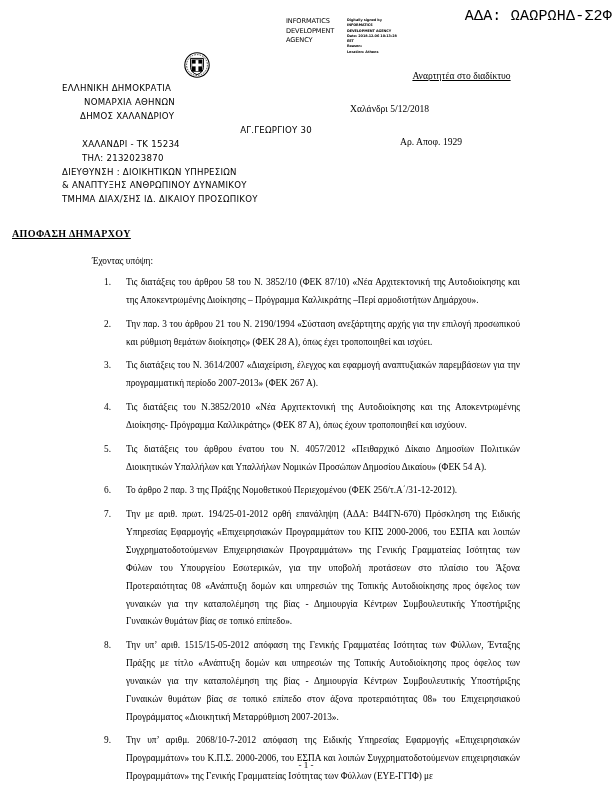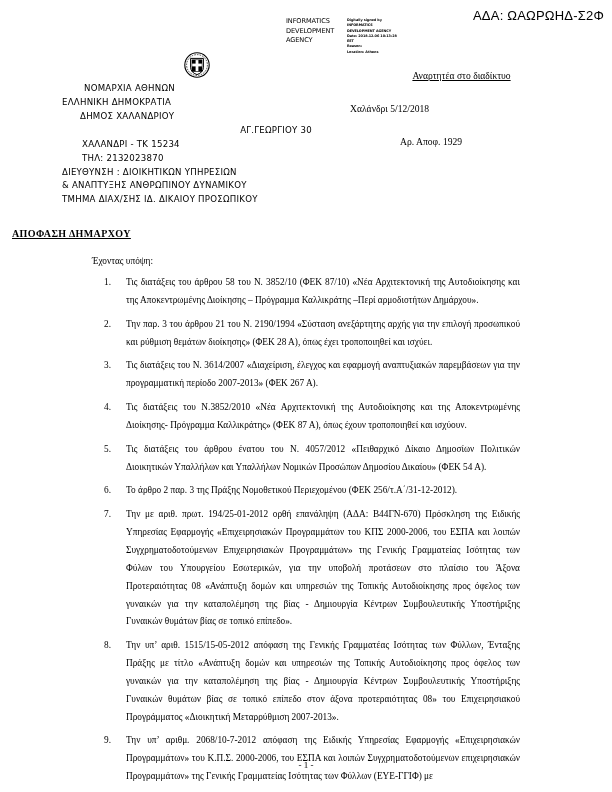--- a/index.html
+++ b/index.html
@@ -20,23 +20,23 @@
     position: relative;
     width: 612px;
     height: 792px;
     box-sizing: border-box;
   }
 
   
   .ada-code {
     position: absolute;
     top: 8px;
-    right: 8px;
-    font-family: Liberation Sans, sans-serif;
-    font-size: 13px;
+    right: 0;
+    font-family: Liberation Mono, monospace;
+    font-size: 15px;
     letter-spacing: 0.2px;
     white-space: nowrap;
   }
 
   
   .sig-stamp {
     position: absolute;
     top: 17px;
     left: 286px;
     display: flex;
@@ -214,22 +214,22 @@
           <circle cx="14" cy="15" r="10.4" fill="none" stroke="#000" stroke-width="0.7" stroke-dasharray="1.6 1.1"></circle>
 
           <path d="M7.6 8.4 H20.4 V17.2 Q20.4 22.4 14 24.6 Q7.6 22.4 7.6 17.2 Z" fill="#fff" stroke="#000" stroke-width="1"></path>
 
           <rect x="8.7" y="9.5" width="10.6" height="12.3" fill="#000"></rect>
           <rect x="12.6" y="10.1" width="2.8" height="11.1" fill="#fff"></rect>
           <rect x="9.2" y="13.6" width="9.6" height="2.8" fill="#fff"></rect>
         </svg>
       </span>
     </div>
+    <div class="lh-line lh-c1">ΕΛΛΗΝΙΚΗ ΔΗΜΟΚΡΑΤΙΑ</div>
     <div class="lh-line lh-c2">ΝΟΜΑΡΧΙΑ ΑΘΗΝΩΝ</div>
-    <div class="lh-line lh-c1">ΕΛΛΗΝΙΚΗ ΔΗΜΟΚΡΑΤΙΑ</div>
     <div class="lh-line lh-c3">ΔΗΜΟΣ ΧΑΛΑΝΔΡΙΟΥ</div>
     <div class="lh-line lh-c4">ΑΓ.ΓΕΩΡΓΙΟΥ 30</div>
     <div class="lh-line lh-c5">ΧΑΛΑΝΔΡΙ - ΤΚ 15234</div>
     <div class="lh-line lh-c6">ΤΗΛ: 2132023870</div>
     <div class="lh-line lh-c7">ΔΙΕΥΘΥΝΣΗ : ΔΙΟΙΚΗΤΙΚΩΝ ΥΠΗΡΕΣΙΩΝ</div>
     <div class="lh-line lh-c7">&amp; ΑΝΑΠΤΥΞΗΣ ΑΝΘΡΩΠΙΝΟΥ ΔΥΝΑΜΙΚΟΥ</div>
     <div class="lh-line lh-c7">ΤΜΗΜΑ ΔΙΑΧ/ΣΗΣ ΙΔ. ΔΙΚΑΙΟΥ ΠΡΟΣΩΠΙΚΟΥ</div>
   </div>
 
   <div class="right-header">

